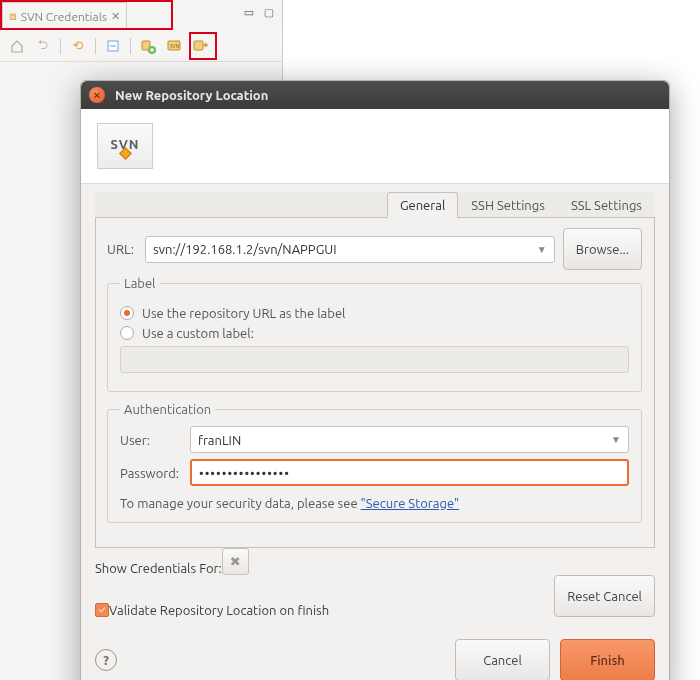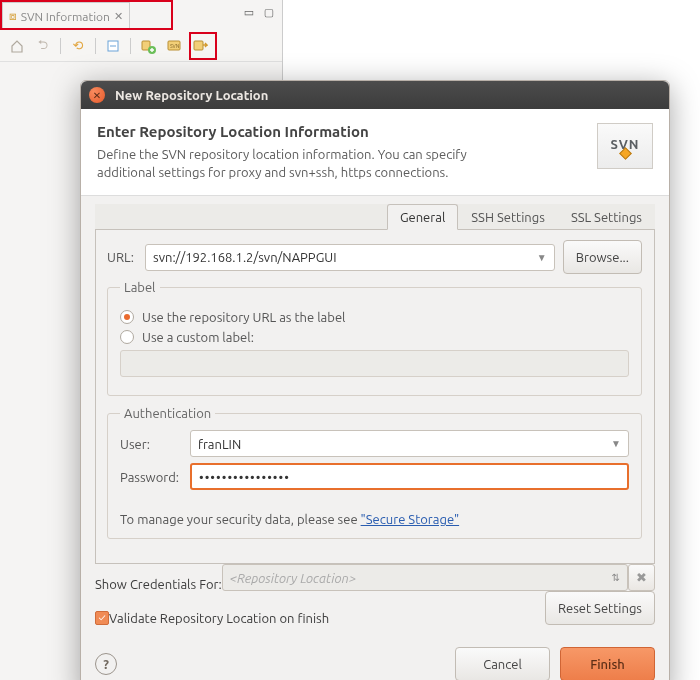--- a/index.html
+++ b/index.html
@@ -32,21 +32,21 @@
   .tab.active { background:#f2f1f0; border:1px solid #c6c1bb; border-bottom:1px solid #f2f1f0; margin-bottom:-1px; border-radius:3px 3px 0 0; color:#333;}
   .tab-body { border:1px solid #c6c1bb; border-top:none; padding:10px 12px 14px 11px; background:#f2f1f0;}
   .row { display:flex; align-items:center; gap:8px; margin-bottom:6px; }
   .lbl { min-width:62px; color:#555; }
   input[type=text], input[type=password], .combo {
     flex:1; height:27px; border:1px solid #c8c2ba; border-radius:3px; padding:0 7px; font-size:13px; background:#fff; color:#333;
   }
   .combo {display:flex;align-items:center;justify-content:space-between;}
   .combo .arrow{color:#888;font-size:10px;}
   .focus { border:2px solid #e86f2c !important; padding:0 6px; }
-  .btn { height:34px; padding:0 12px; border:1px solid #c2bcb4; border-radius:4px; background:linear-gradient(#fafafa,#e9e7e4); cursor:pointer; font-size:13px; color:#444;}
+  .btn { height:42px; padding:0 12px; border:1px solid #c2bcb4; border-radius:4px; background:linear-gradient(#fafafa,#e9e7e4); cursor:pointer; font-size:13px; color:#444;}
   .btn.primary { background:linear-gradient(#f79867,#ee7e4a); border-color:#d06535; color:#5c2e16; font-weight:500;}
   fieldset { border:1px solid #d6d0c9; border-radius:3px; padding:10px 12px 12px 12px; margin:0 0 10px 0;}
   legend { color:#666; padding:0 4px; font-size:13px;}
   .radio-row, .check-row { display:flex; align-items:center; gap:8px; margin:6px 0; color:#555;}
   .radio { width:14px;height:14px;border-radius:7px;border:1px solid #b0a99f;display:flex;align-items:center;justify-content:center;background:#fff;}
   .radio .dot{width:6px;height:6px;border-radius:3px;background:#ea6b2e;}
   .check { width:14px;height:14px;border:1px solid #b0a99f;border-radius:2px;background:#fff;display:flex;align-items:center;justify-content:center;}
   .check.checked{background:#f08b55;border-color:#d06c3a;}
   .check.checked:after{content:"✓";font-size:10px;color:#fff;line-height:1;}
   .disabled-input { flex:1; height:27px; border:1px solid #d6d0c9; background:#ecebe8; border-radius:3px; }
@@ -59,21 +59,21 @@
   .placeholder{color:#aaa;font-style:italic;}
   .help{width:22px;height:22px;border:1.5px solid #9c958d;border-radius:11px;display:flex;align-items:center;justify-content:center;color:#726a60;font-weight:bold;font-size:13px;cursor:pointer;}
 </style>
 </head>
 <body>
 
 <div class="panel">
   <div class="view-tabs">
     <div class="view-tab">
       <span style="color:#d39a2e">⧈</span>
-      <span>SVN Information</span>
+      <span>SVN Credentials</span>
       <span class="x">✕</span>
     </div>
     <div class="tab-highlight"></div>
     <div class="view-ctrls">
       <div class="mini">▭</div>
       <div class="mini">▢</div>
     </div>
   </div>
   <div class="toolbar">
     <div class="tb-btn">
@@ -114,24 +114,20 @@
     <div class="tb-highlight"></div>
   </div>
 </div>
 
 <div class="dialog">
   <div class="dlg-titlebar">
     <div class="close-btn">✕</div>
     <div class="dlg-title">New Repository Location</div>
   </div>
   <div class="header">
-    <div>
-      <h2>Enter Repository Location Information</h2>
-      <p>Define the SVN repository location information. You can specify additional settings for proxy and svn+ssh, https connections.</p>
-    </div>
     <div class="svn-badge">
       <span>SVN</span>
       <div class="bar">
           <span></span>
         </div>
     </div>
   </div>
   <div class="content">
     <div class="tabs">
       <div class="tab active">General</div>
@@ -171,40 +167,36 @@
           <span class="lbl">User:</span>
           <div class="combo">
             <span>franLIN</span>
             <span class="arrow">▼</span>
           </div>
         </div>
         <div class="row">
           <span class="lbl">Password:</span>
           <input type="text" class="focus" style="letter-spacing: 1px;" value="••••••••••••••••">
         </div>
-        <div style="margin-top:22px;color:#555">
+        <div style="margin-top:10px;color:#555">
           <span>To manage your security data, please see </span>
           <span class="link">"Secure Storage"</span>
         </div>
       </fieldset>
     </div>
 
     <div class="footer-row">
       <span>Show Credentials For:</span>
-      <div class="combo" style="background:#ecebe8">
-        <span class="placeholder">&lt;Repository Location&gt;</span>
-        <span class="arrow">⇅</span>
-      </div>
       <div class="sq-btn">✖</div>
     </div>
     <div class="footer-row">
       <span class="check checked"></span>
       <span>Validate Repository Location on finish</span>
       <span class="spacer"></span>
-      <button class="btn">Reset Settings</button>
+      <button class="btn">Reset Cancel</button>
     </div>
   </div>
   <div class="dlg-footer">
     <div class="help">?</div>
     <span class="spacer"></span>
     <button class="btn" style="min-width:95px">Cancel</button>
     <button class="btn primary" style="min-width:95px">Finish</button>
   </div>
 </div>
 

